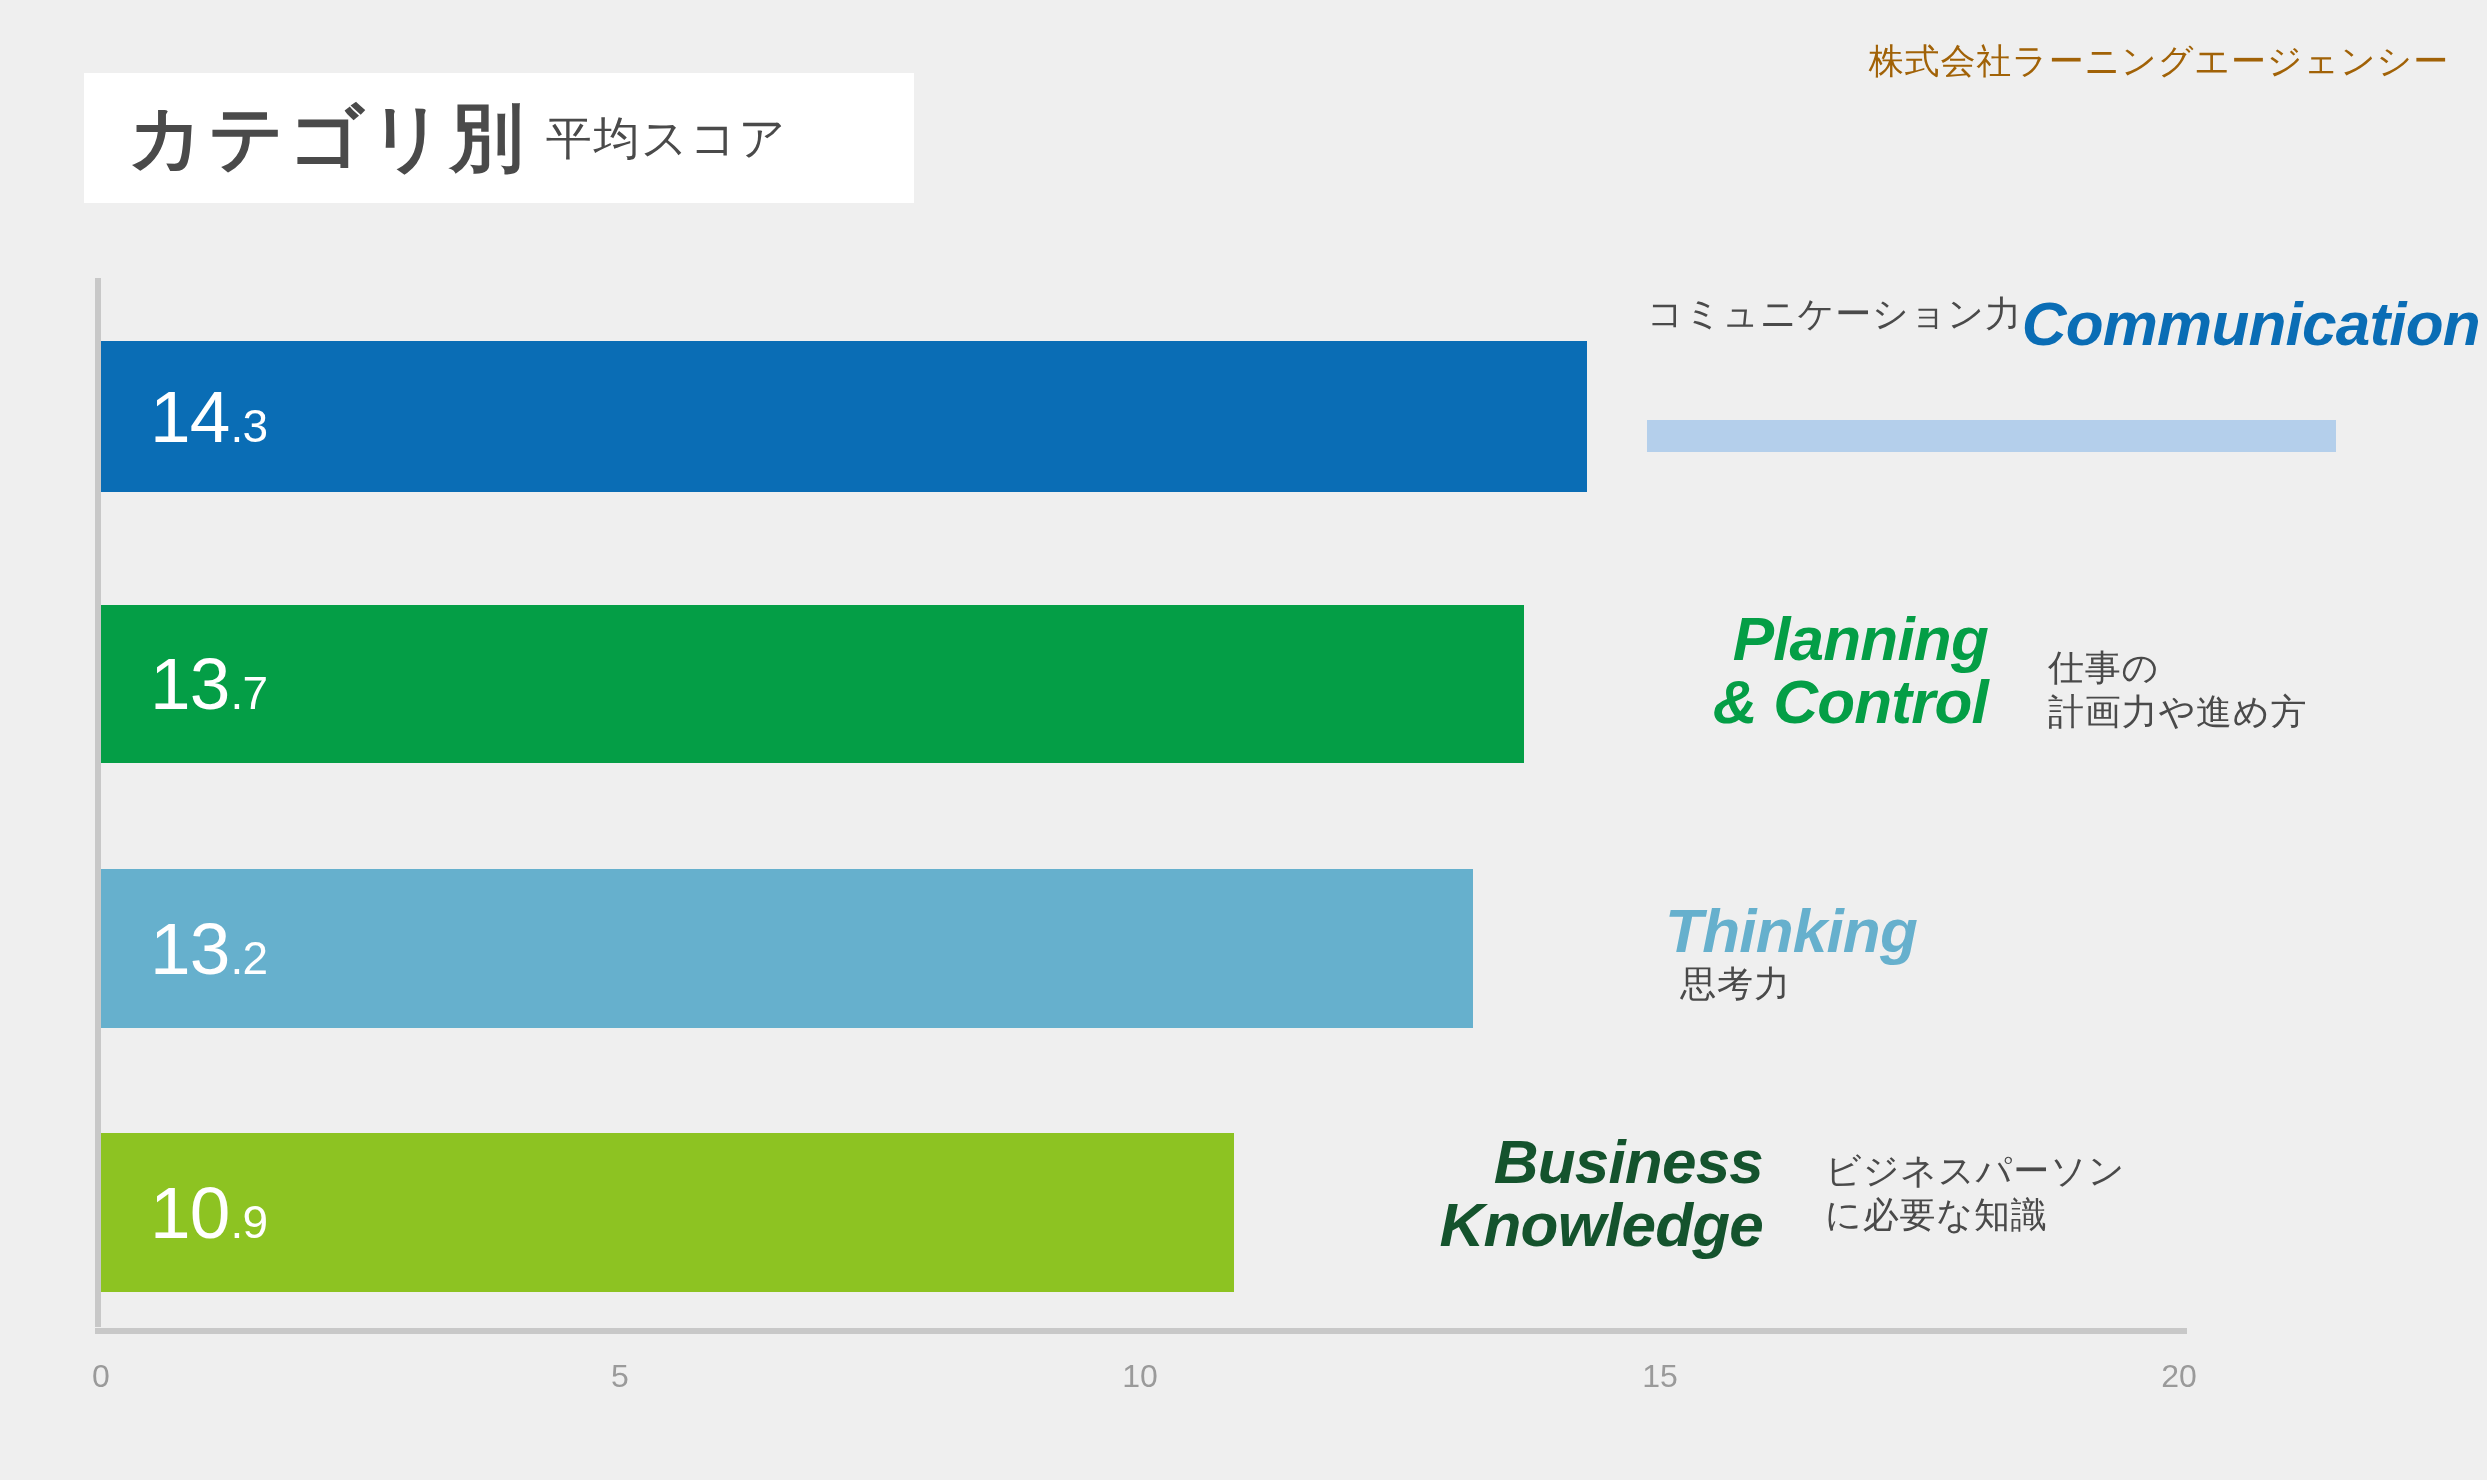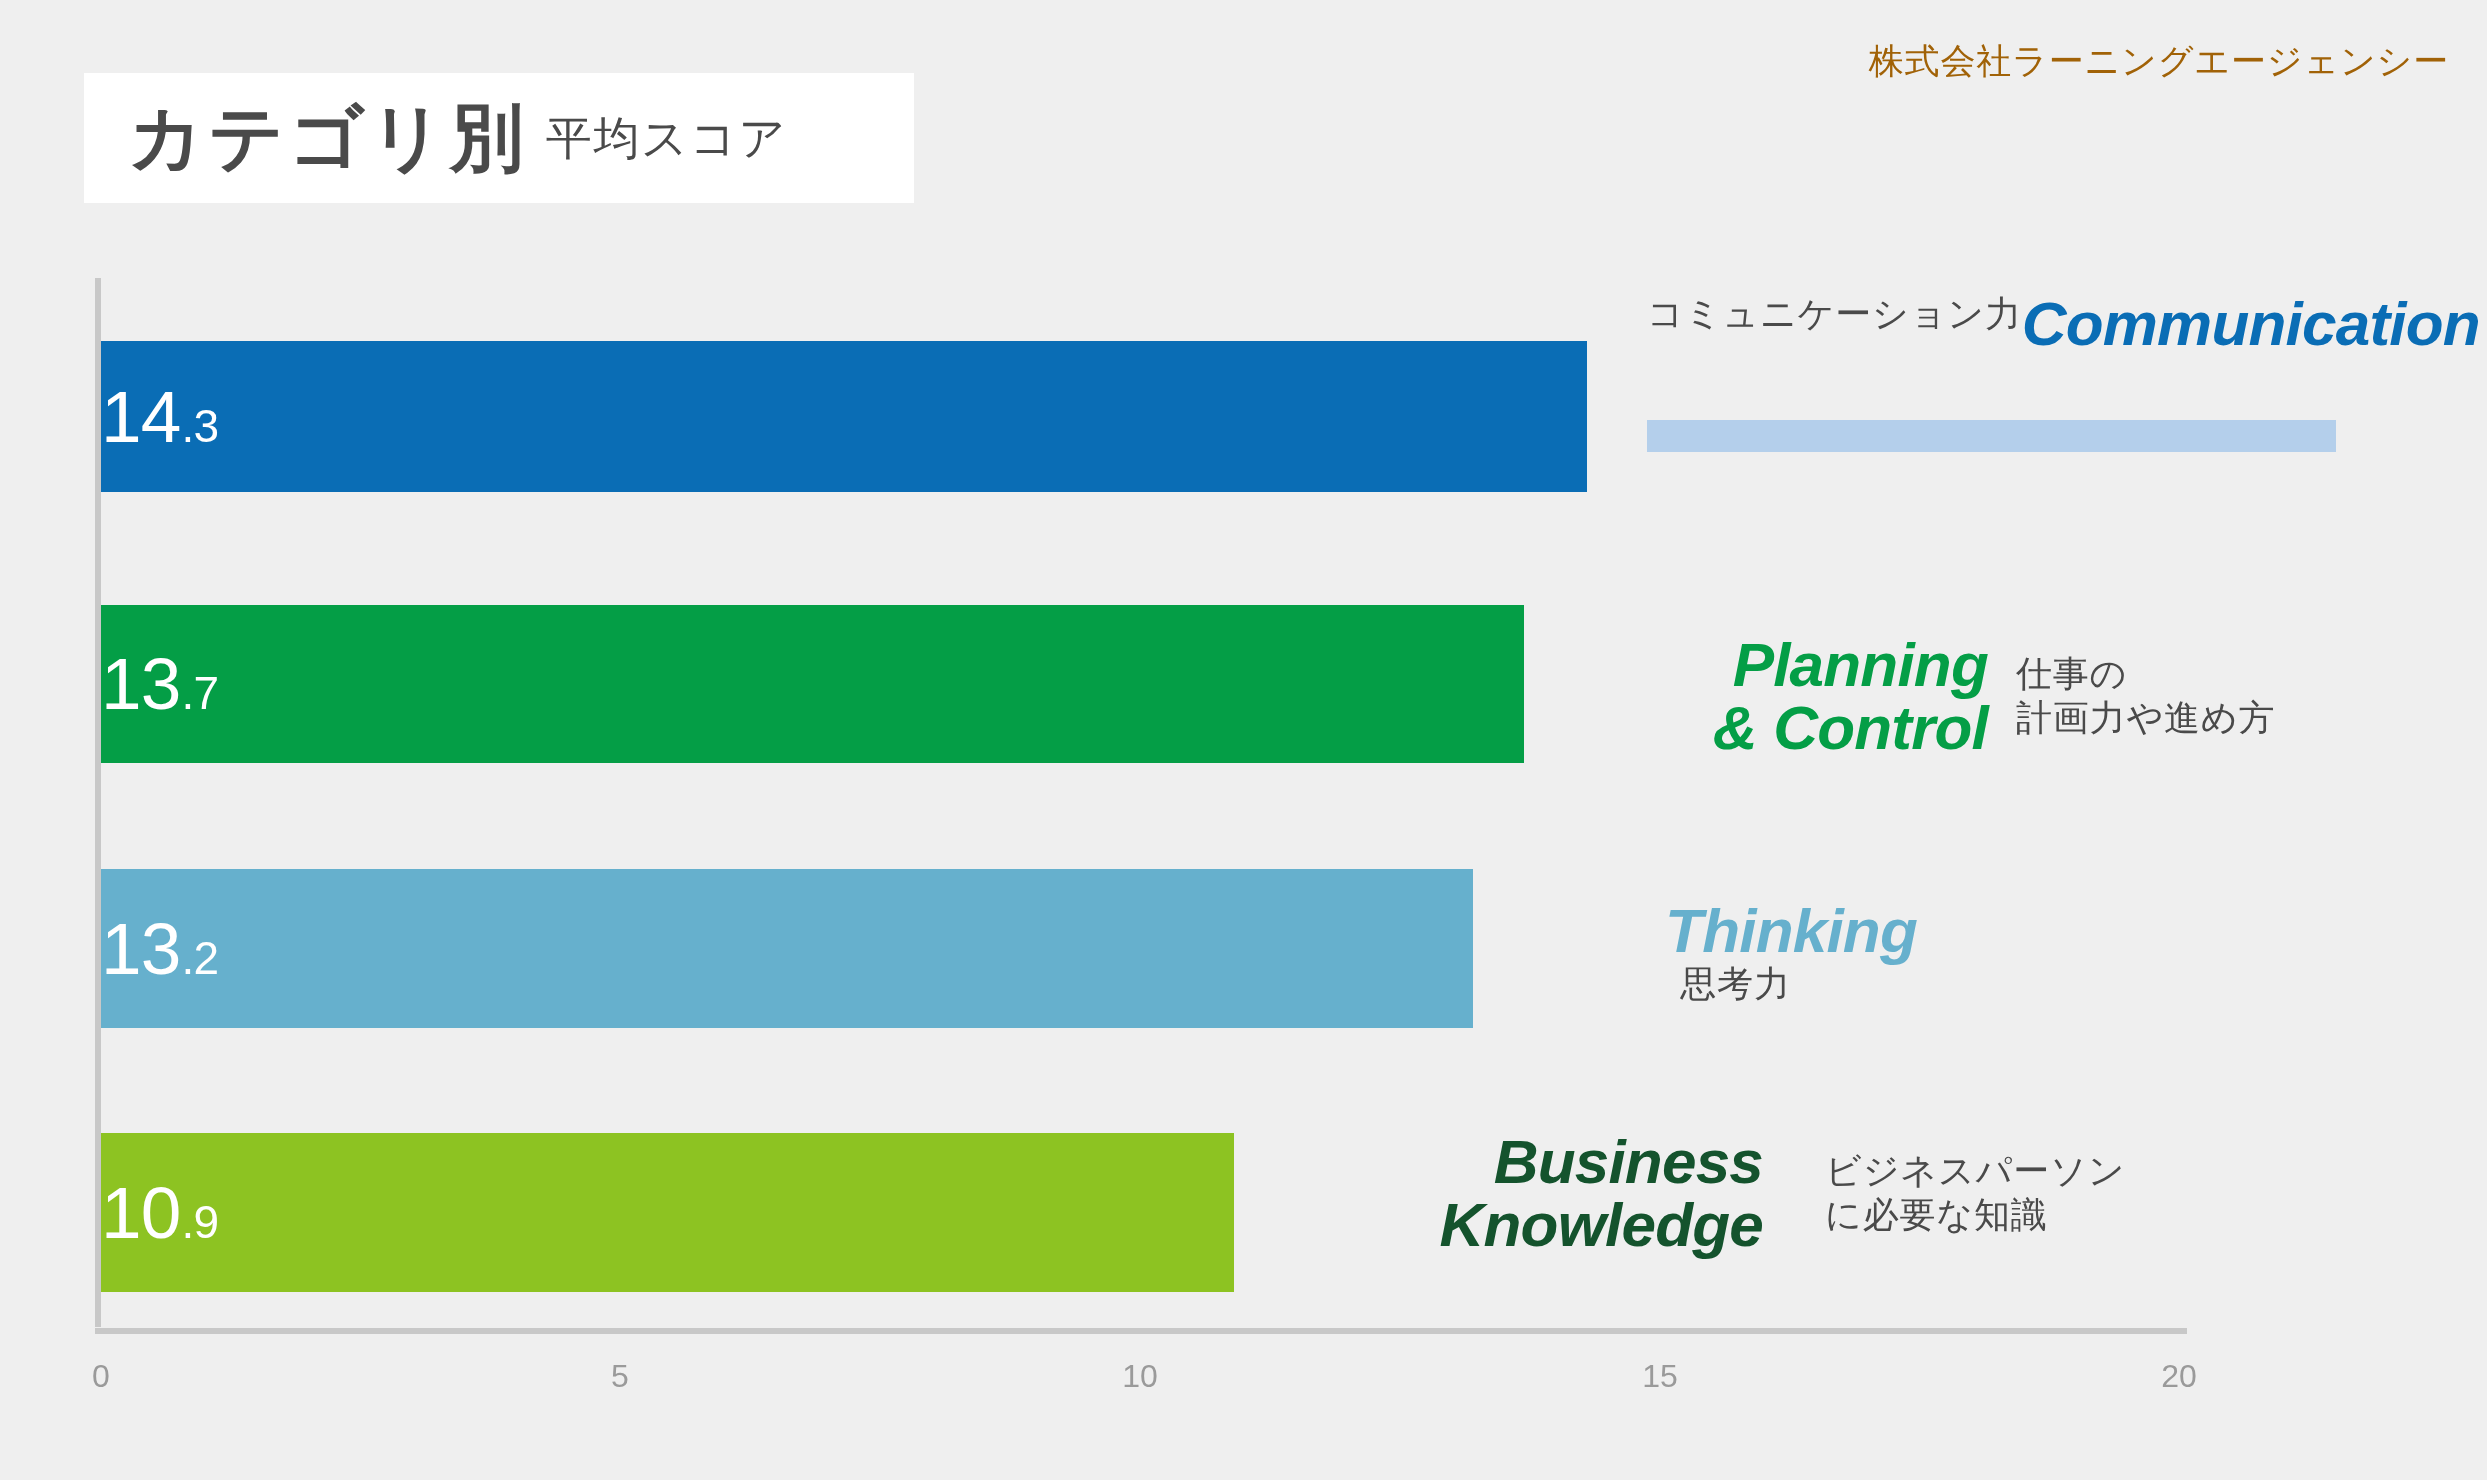--- a/index.html
+++ b/index.html
@@ -81,20 +81,21 @@
     height: 6.3px;
     background: #c8c8c8;
   }
 
   .bar {
     position: absolute;
     left: 101px;
     display: flex;
     align-items: center;
     box-sizing: border-box;
+    padding-left: 49px;
   }
   .bar-value {
     color: #ffffff;
     font-weight: 400;
     line-height: 0.95;
     display: flex;
     align-items: baseline;
     letter-spacing: -0.8px;
   }
   .bar-value .int {
@@ -193,21 +194,21 @@
       <span class="int">10</span>
         <span class="dec">.9</span>
     </span>
   </div>
 
   <div class="cat-label" style="left:1647px; top:292px; flex-direction:row; align-items:flex-start;">
     <span class="cat-jp" style="margin-bottom:4.7px;">コミュニケーション力</span>
     <span class="cat-en" style="color:#0a6db5;">Communication</span>
   </div>
 
-  <div class="cat-label" style="left:1578px; top:633px; align-items:center;">
+  <div class="cat-label" style="left:1578px; top:607px; align-items:flex-end;gap:32px;">
     <span class="cat-en" style="color:#049e46; text-align:right; width:410px;">Planning
 &amp; Control</span>
     <span class="cat-jp" style="margin-left:28px;">仕事の
 計画力や進め方</span>
   </div>
 
   <div class="cat-label" style="left:1499px; top:899px; align-items:center;flex-direction:column;">
     <span class="cat-en" style="color:#66b0cd; text-align:right; width:418px;">Thinking</span>
     <span class="cat-jp" style="margin-left:55px;">思考力</span>
   </div>

